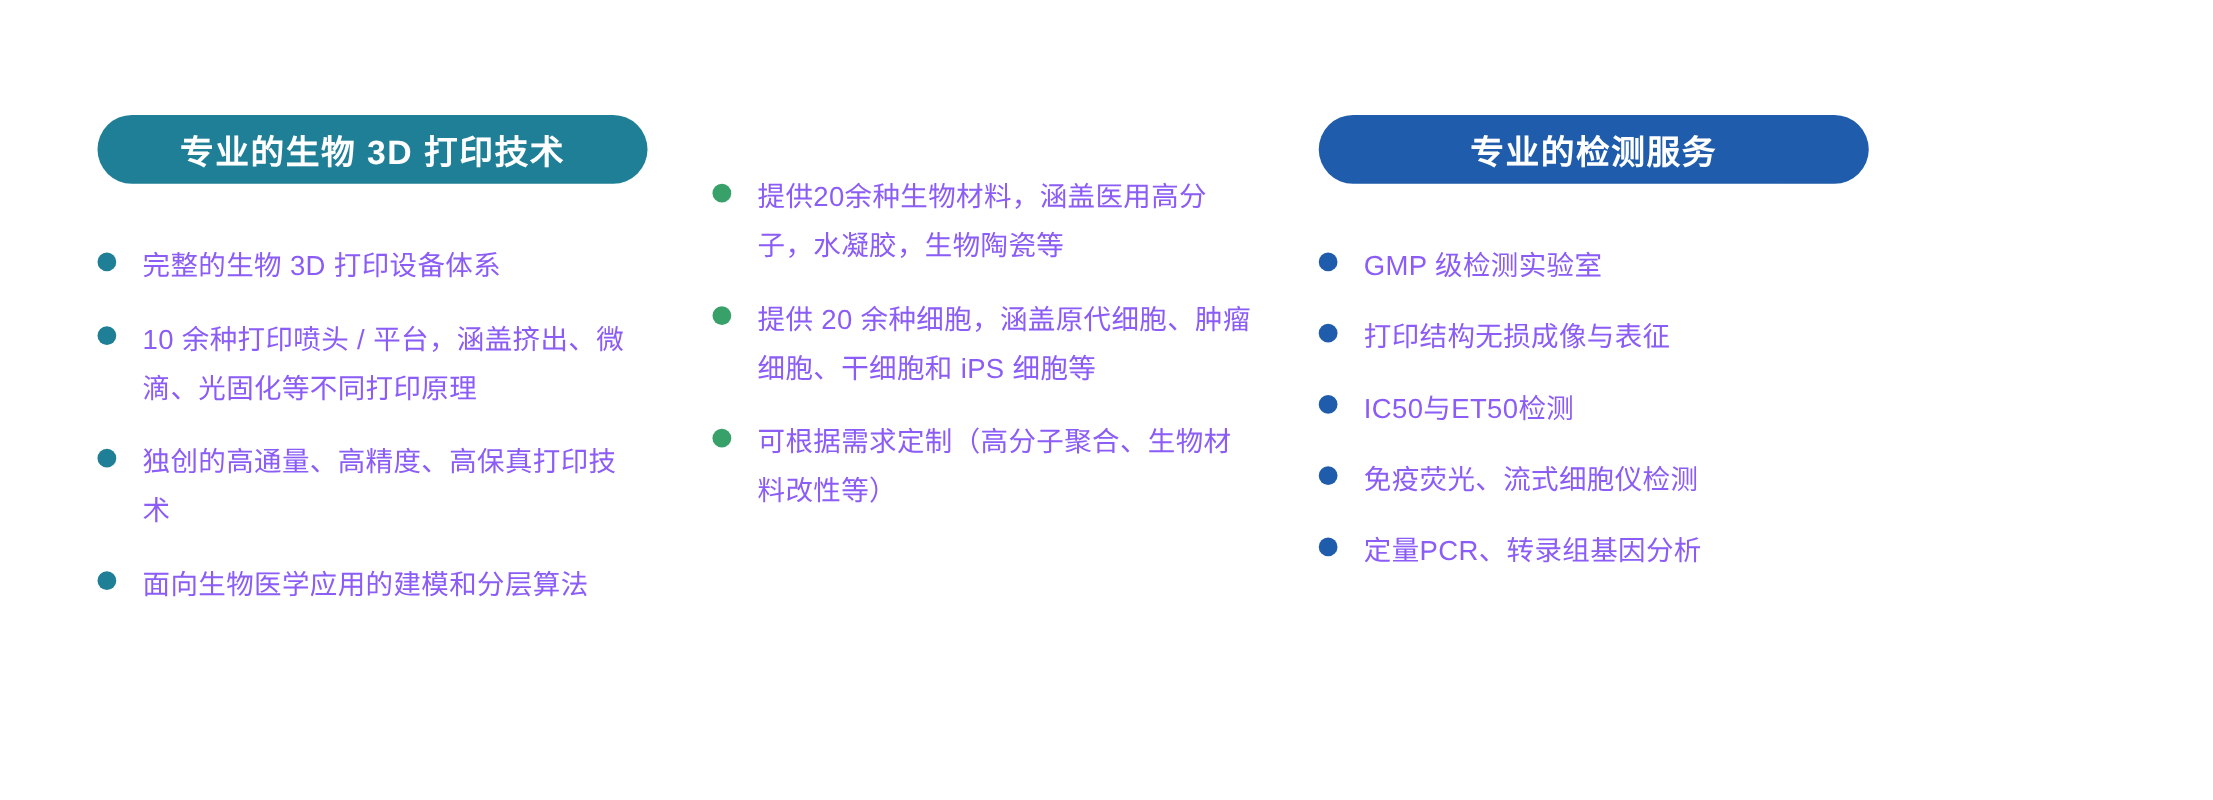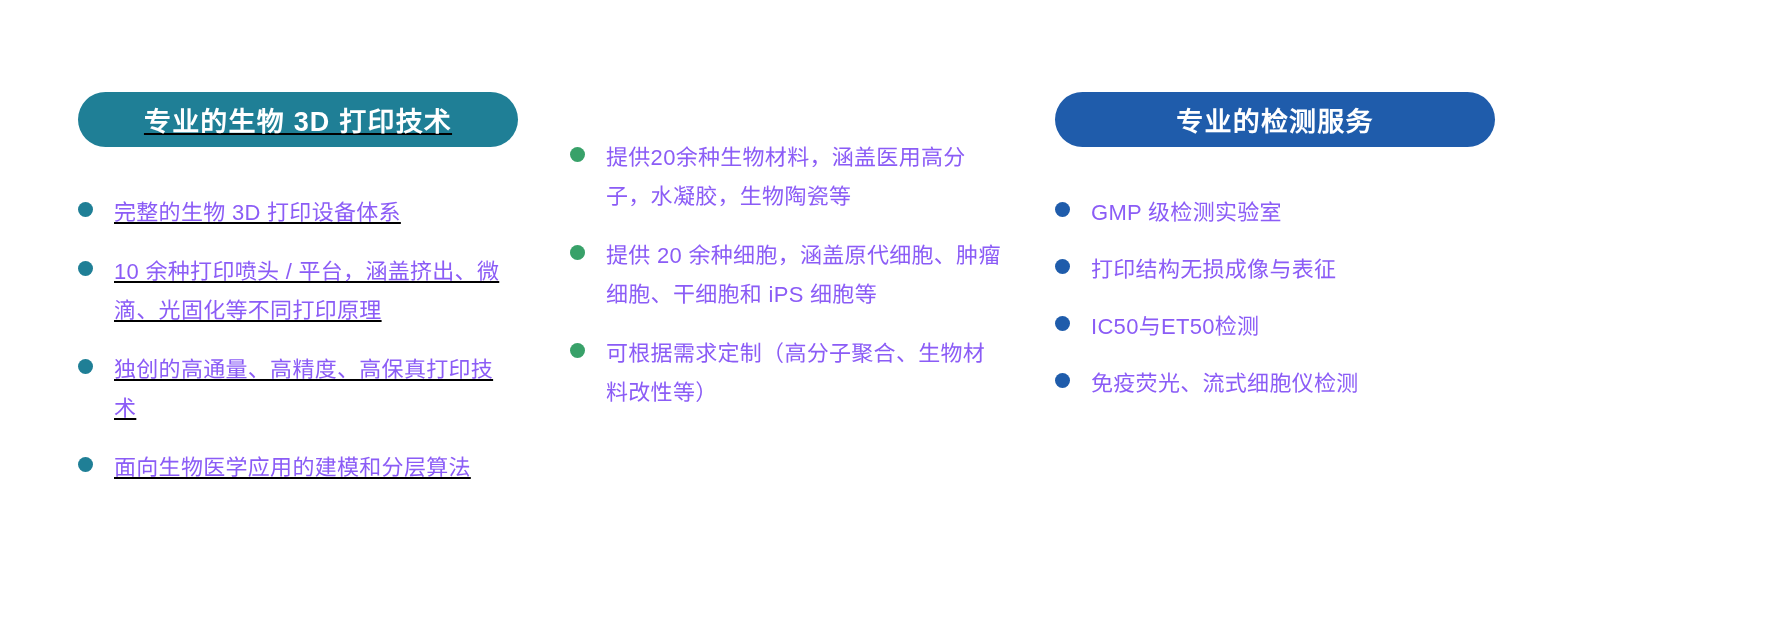--- a/index.html
+++ b/index.html
@@ -23,21 +23,21 @@
   .columns {
     display: flex;
     flex-direction: row;
     align-items: flex-start;
     padding: 92px 0 0 78px;
     box-sizing: border-box;
   }
   .column {
     box-sizing: border-box;
   }
-  .column.col-1 { width: 492px; text-decoration: underline; }
+  .column.col-1 { width: 492px; }
   .column.col-2 { width: 485px; }
   .column.col-3 { width: 500px; }
 
   .pill {
     display: flex;
     align-items: center;
     justify-content: center;
     height: 55px;
     border-radius: 28px;
     color: #ffffff;
@@ -147,17 +147,21 @@
           <span class="bullet-text">打印结构无损成像与表征</span>
         </li>
         <li class="bullet-item">
           <span class="dot" style="background: rgb(31, 92, 171);"></span>
           <span class="bullet-text">IC50与ET50检测</span>
         </li>
         <li class="bullet-item">
           <span class="dot" style="background: rgb(31, 92, 171);"></span>
           <span class="bullet-text">免疫荧光、流式细胞仪检测</span>
         </li>
+        <li class="bullet-item">
+          <span class="dot" style="background: rgb(31, 92, 171);"></span>
+          <span class="bullet-text">定量PCR、转录组基因分析</span>
+        </li>
       </ul>
     </div>
 
   </div>
 </div>
 
 </body></html>

